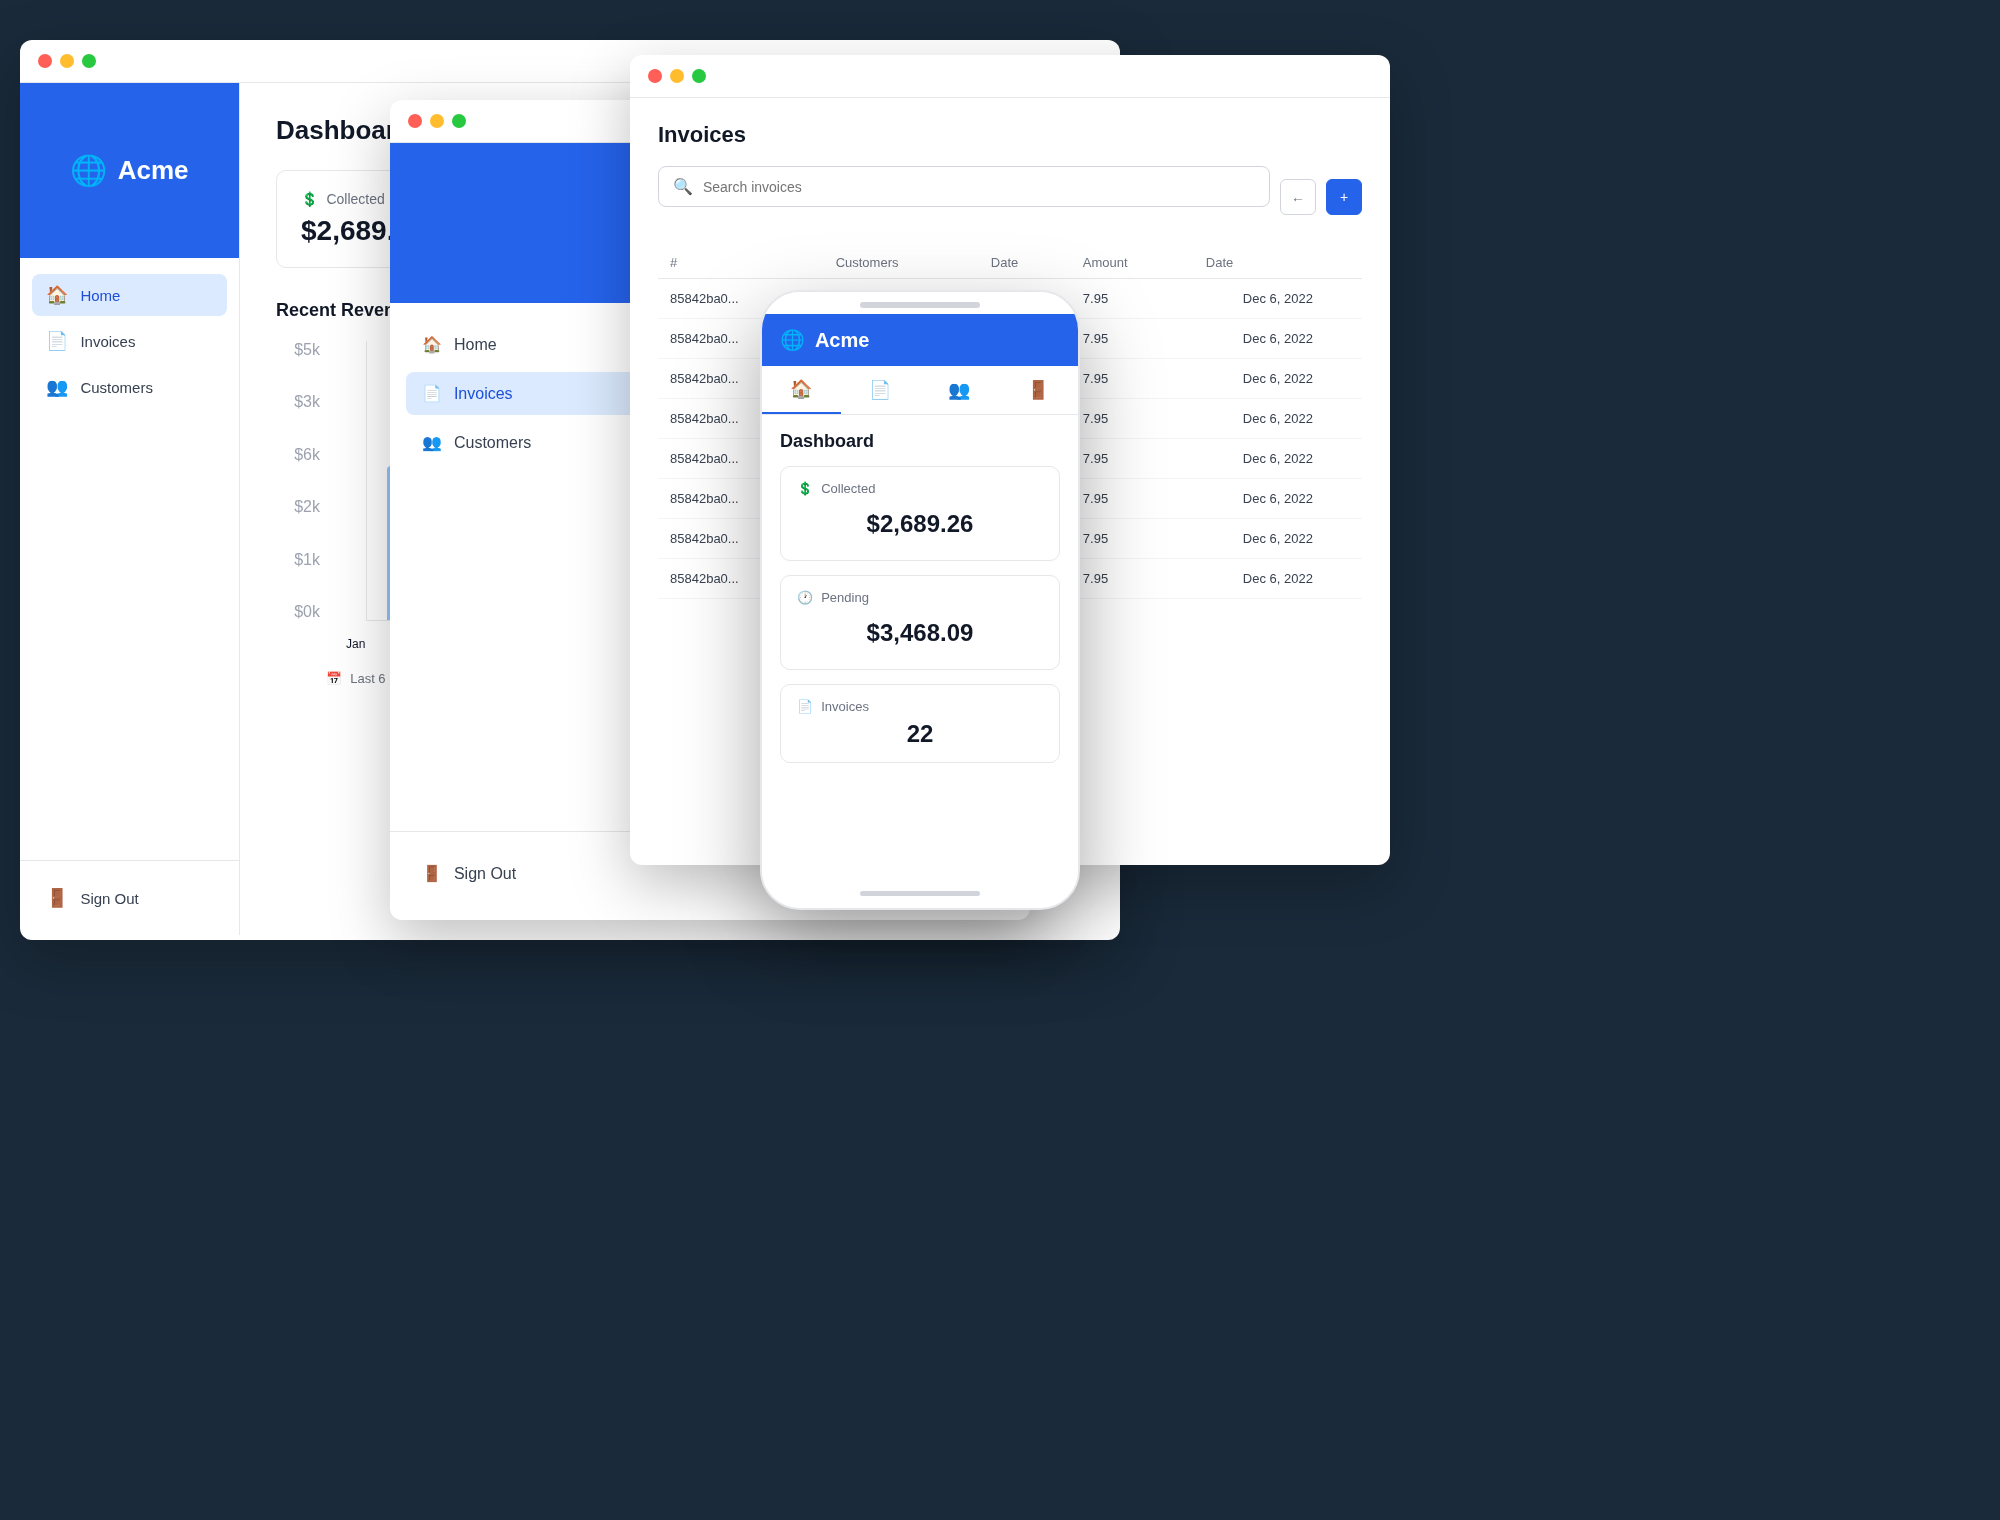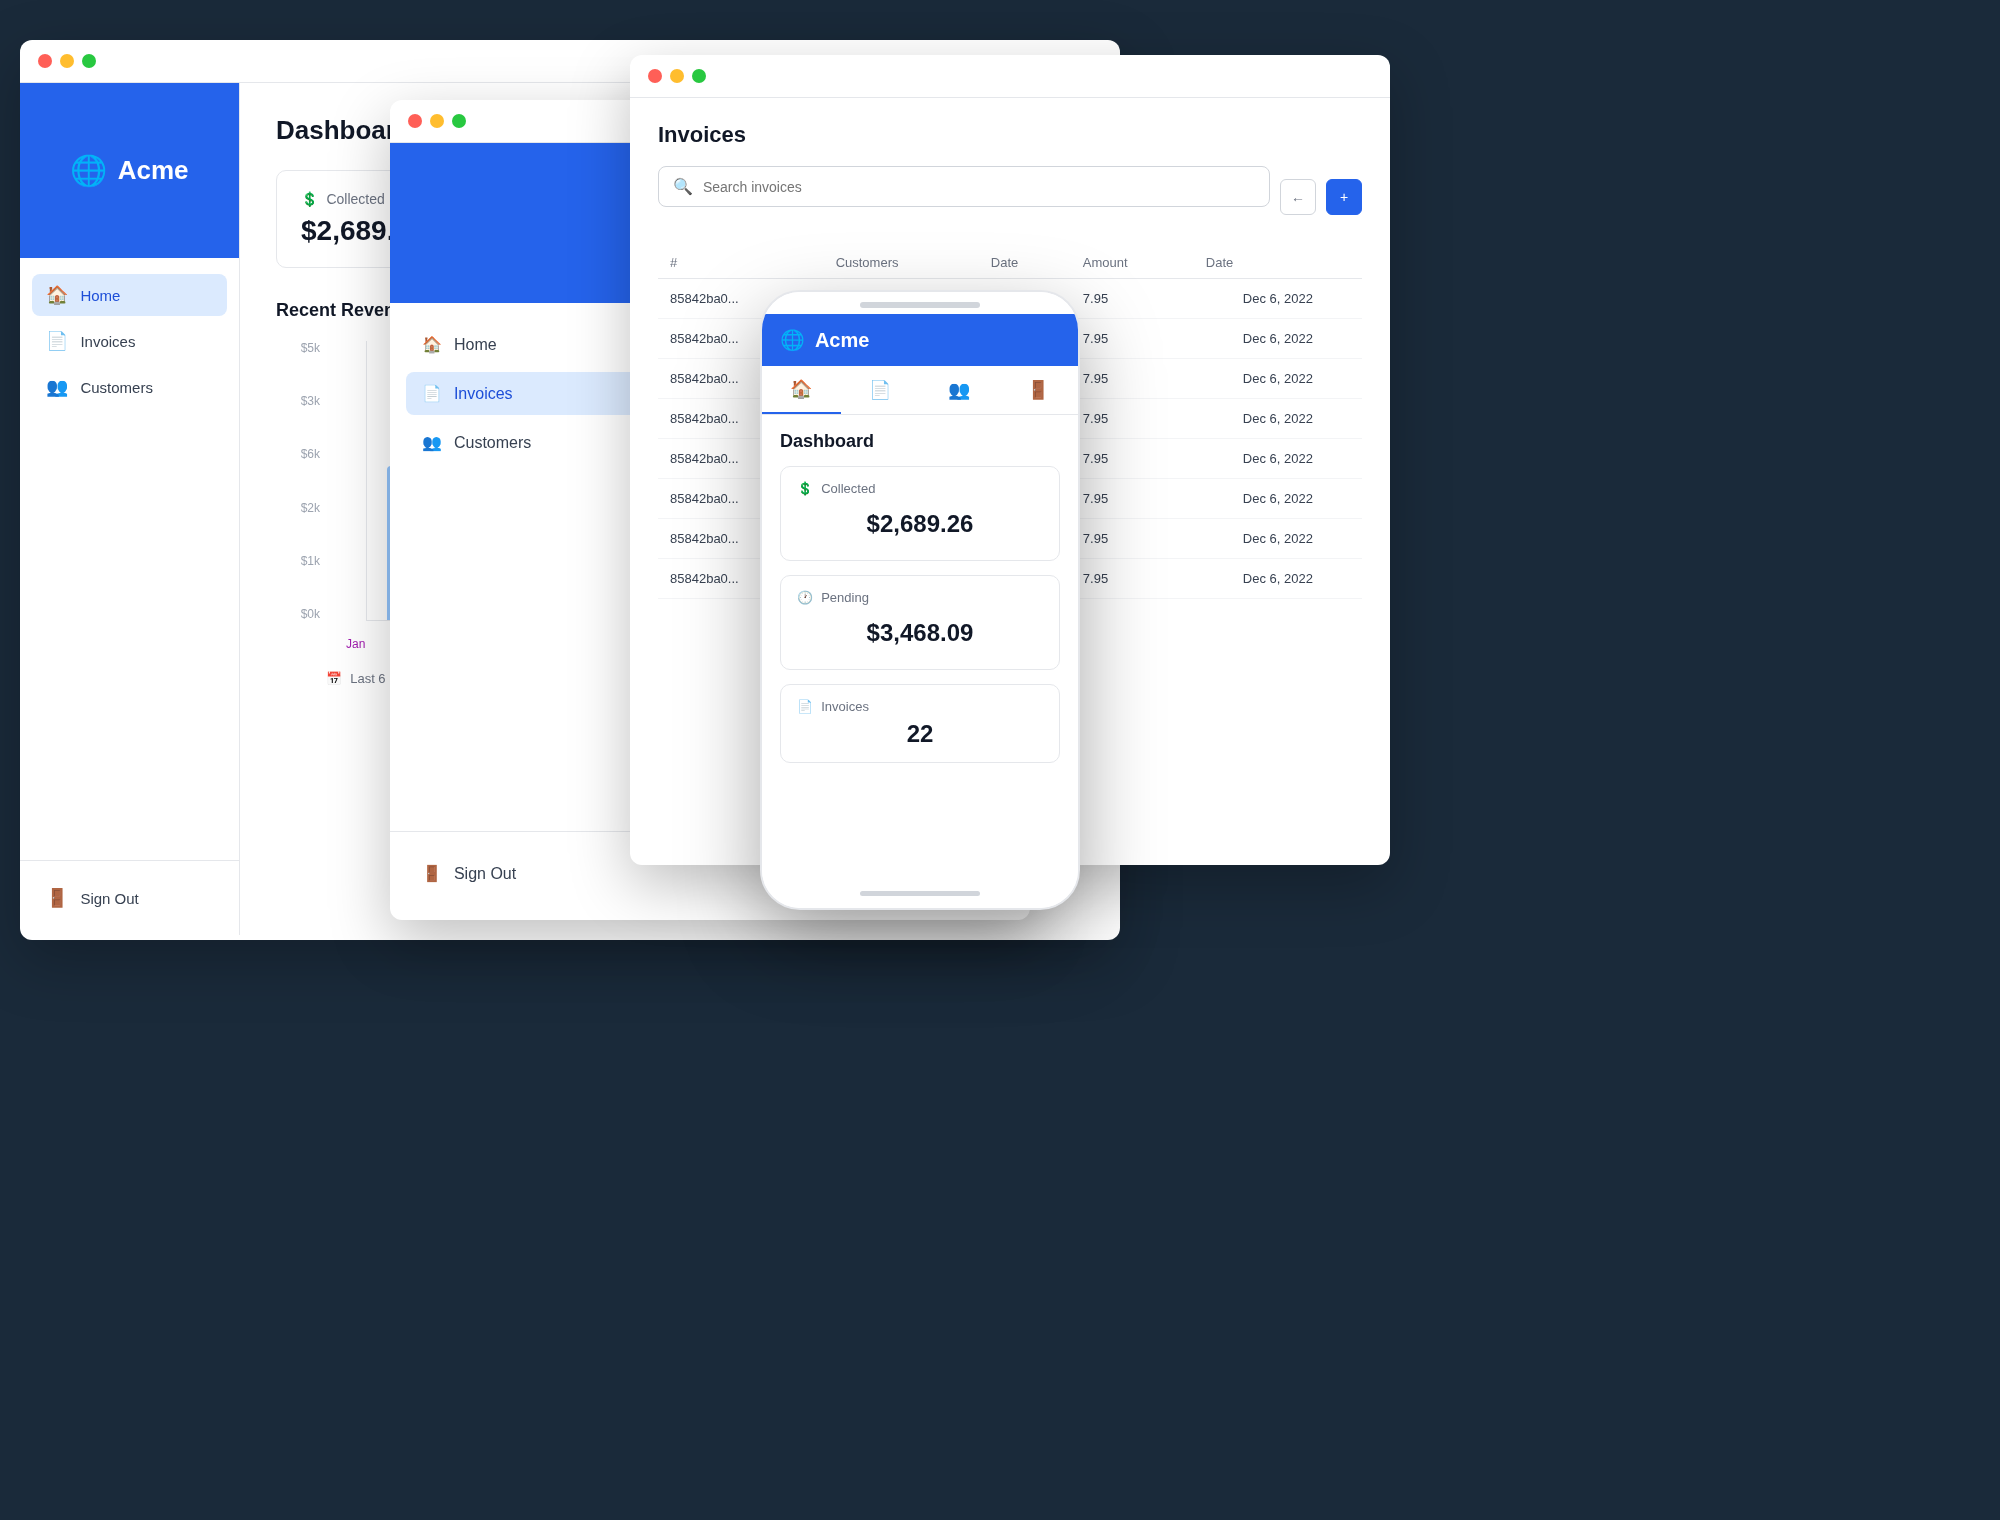--- a/index.html
+++ b/index.html
@@ -151,21 +151,21 @@
     .chart-yaxis {
       position: absolute;
       left: -44px;
       top: 0;
       bottom: 0;
       display: flex;
       flex-direction: column;
       justify-content: space-between;
     }
     .chart-ylabel {
-      font-size: 12px;
+      font-size: 16px;
       color: #9ca3af;
       text-align: right;
       width: 38px;
     }
     .chart-bars {
       display: flex;
       align-items: flex-end;
       height: 100%;
       gap: 24px;
       padding: 0 20px 0 20px;
@@ -175,21 +175,21 @@
       flex-direction: column;
       align-items: center;
       gap: 6px;
     }
     .chart-bar {
       width: 40px;
       border-radius: 4px 4px 0 0;
     }
     .chart-xlabel {
       font-size: 12px;
-      color: #a21caf;
+      color: #0f172a;
     }
     .chart-footer {
       display: flex;
       align-items: center;
       gap: 8px;
       font-size: 13px;
       color: #6b7280;
     }
 
     

